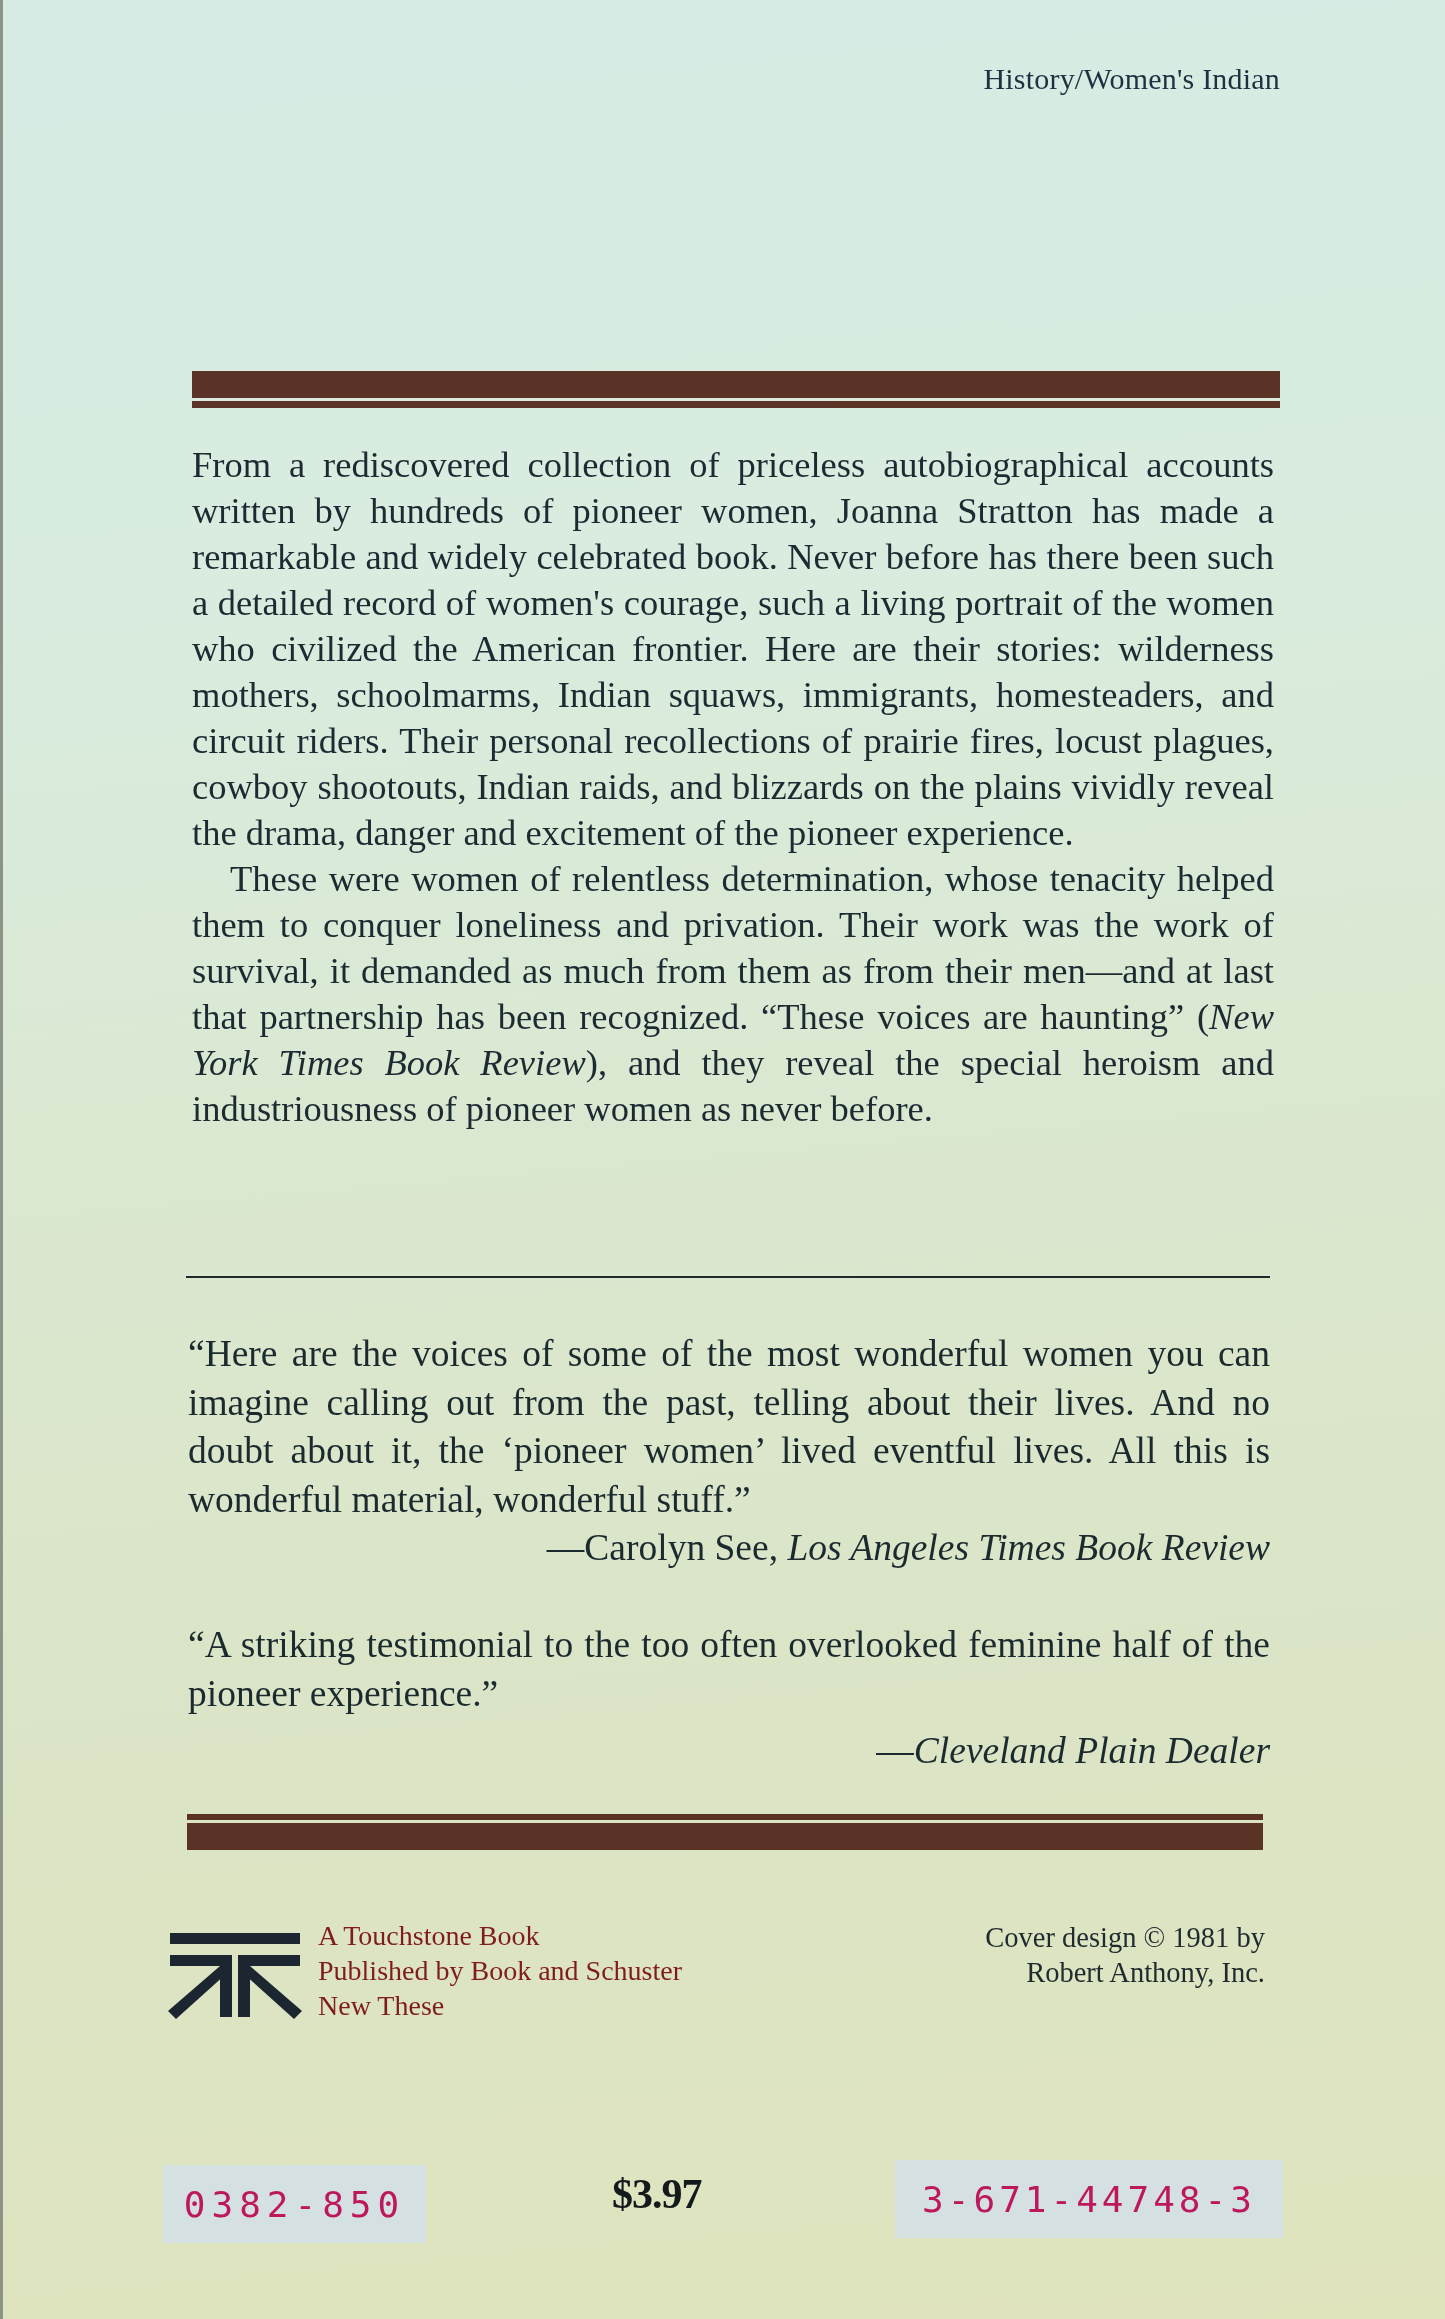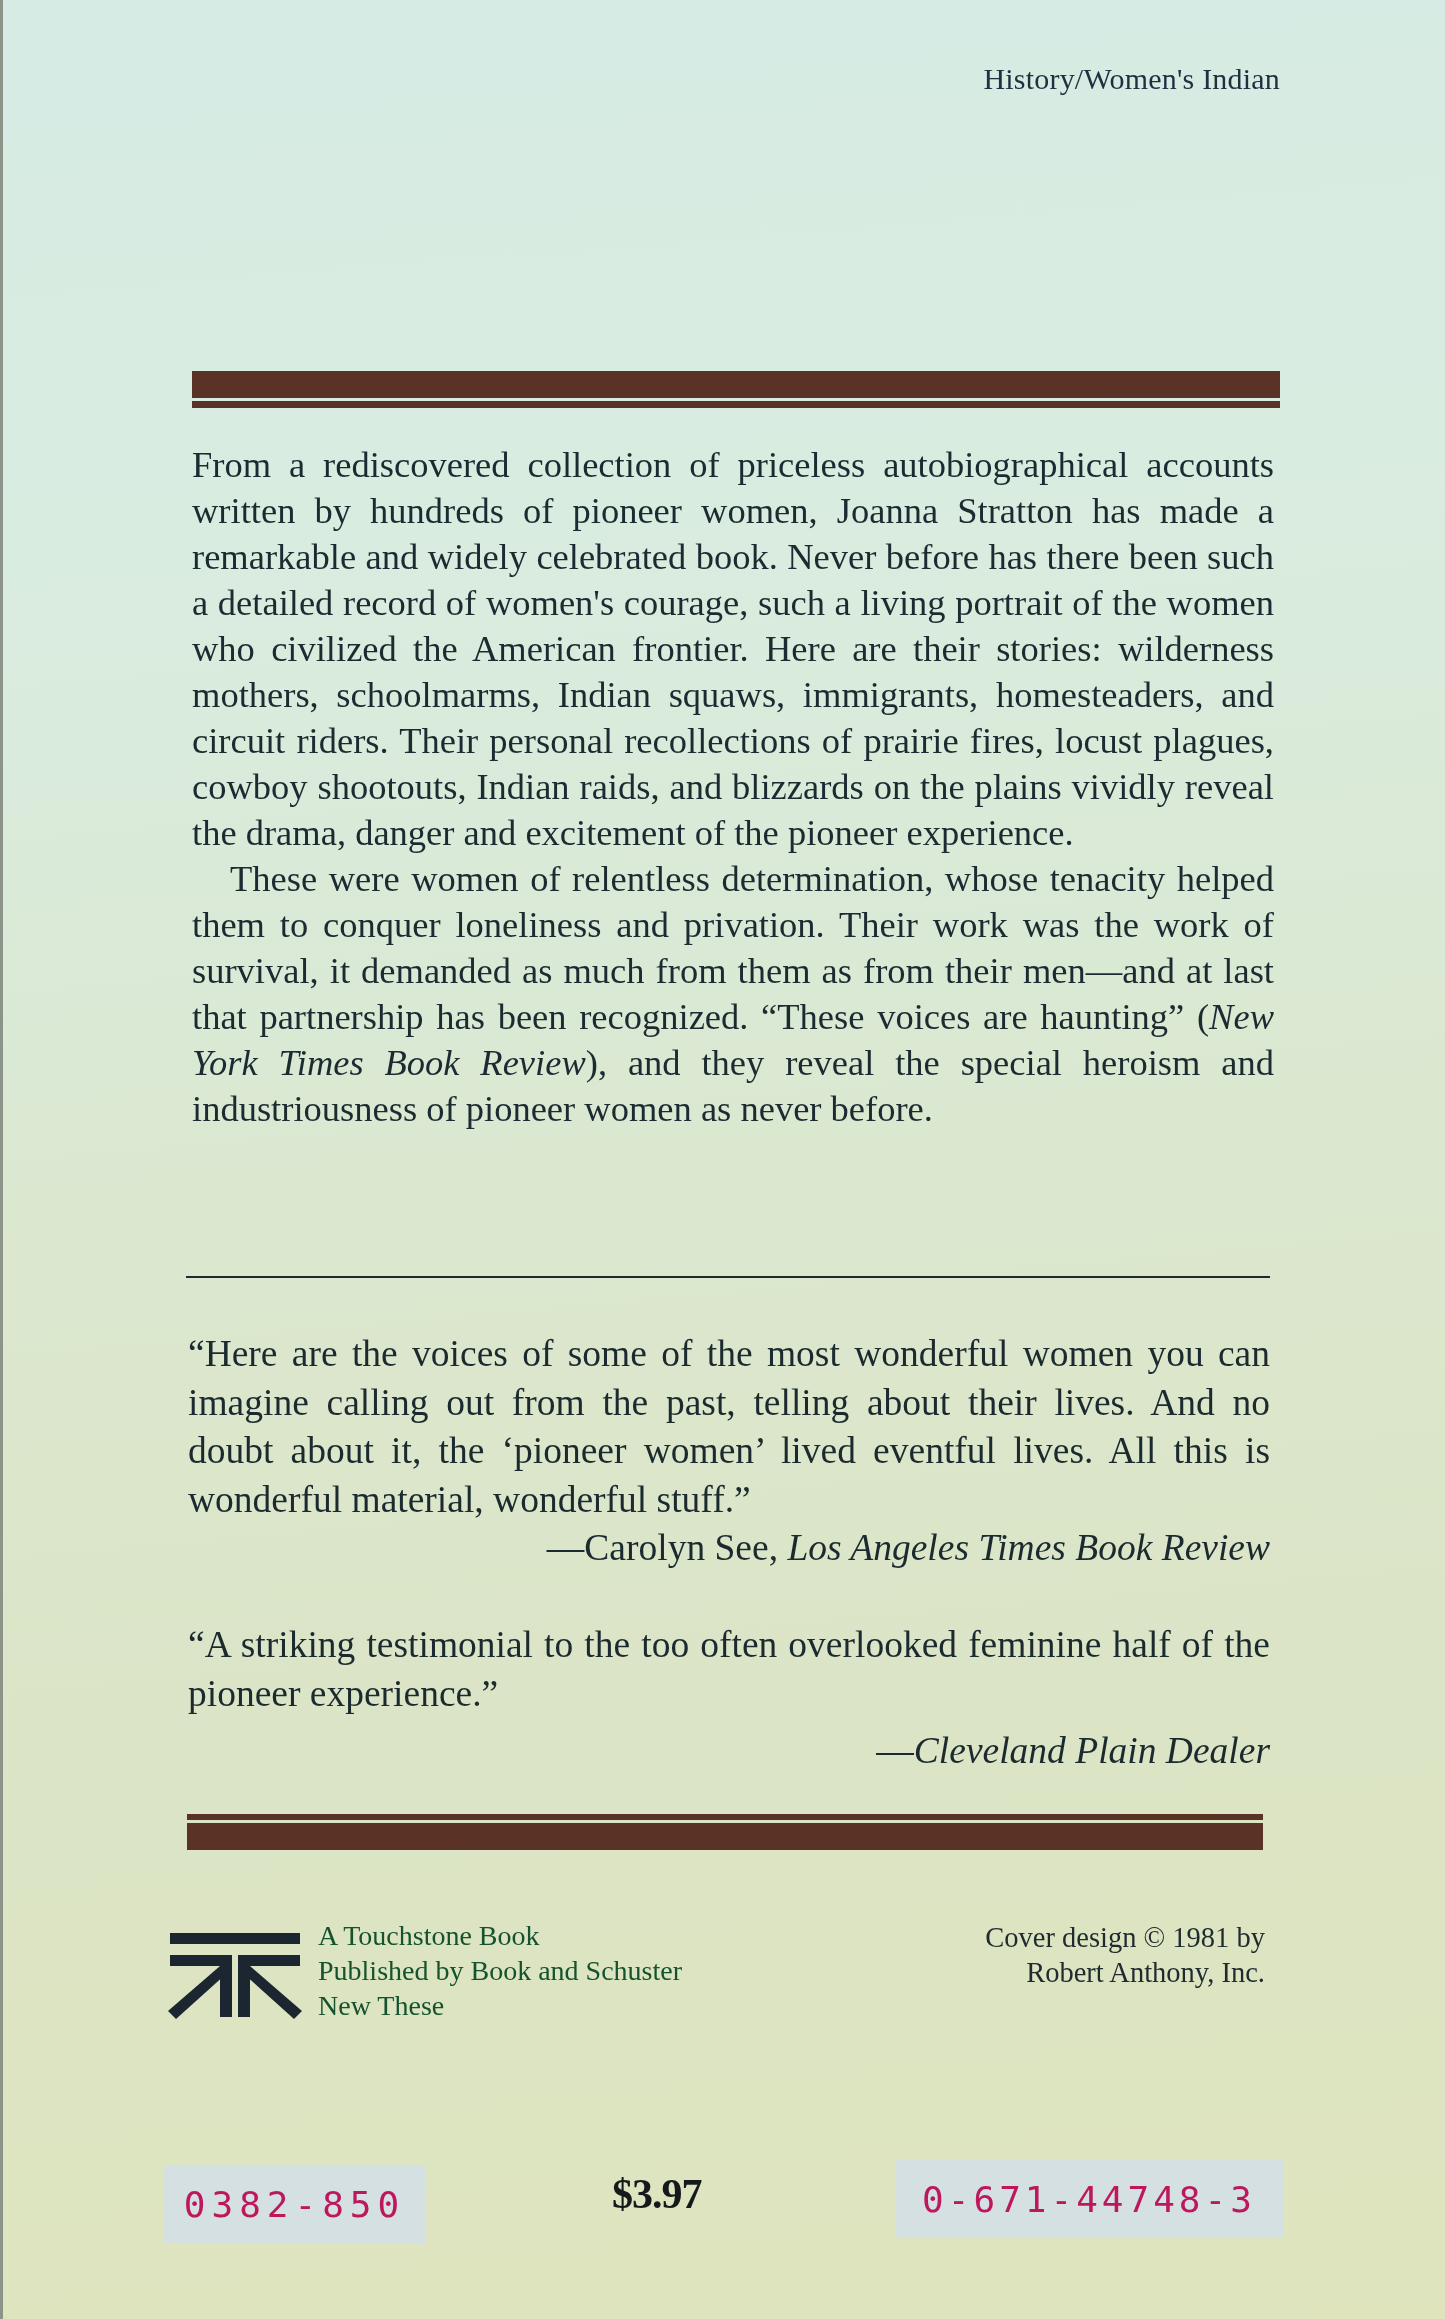--- a/index.html
+++ b/index.html
@@ -30,21 +30,21 @@
       position: absolute; left: 188px; width: 1082px;
       font-family: "Liberation Serif", serif; font-size: 37.5px; line-height: 48.5px; color: #1a2a2e;
       text-align: justify;
     }
     .quote p { margin: 0; }
     .attr { text-align: right; }
     .attr em { font-style: italic; }
     .logo { position: absolute; left: 168px; top: 1933px; width: 134px; height: 86px; }
     .publisher {
       position: absolute; left: 318px; top: 1918px;
-      font-family: "Liberation Serif", serif; font-size: 28px; line-height: 35px; color: #14532d;
+      font-family: "Liberation Serif", serif; font-size: 28px; line-height: 35px; color: #7f1d1d;
     }
     .credit {
       position: absolute; right: 180px; top: 1920px; text-align: right;
       font-family: "Liberation Serif", serif; font-size: 28.5px; line-height: 35px; color: #1f2b2e;
     }
     .code-box {
       position: absolute; background: #d5e0e3;
       font-family: "DejaVu Sans Mono", "Liberation Mono", monospace;
       color: #be185d; display: flex; align-items: center; justify-content: center;
     }
@@ -102,13 +102,13 @@
   <div>New These</div>
 </div>
 
 <div class="credit">
   <div>Cover design © 1981 by</div>
   <div>Robert Anthony, Inc.</div>
 </div>
 
 <div class="code-box code-left">0382-850</div>
 <div class="price">$3.97</div>
-<div class="code-box code-right">0-671-44748-3</div>
+<div class="code-box code-right">3-671-44748-3</div>
 
 </body></html>

